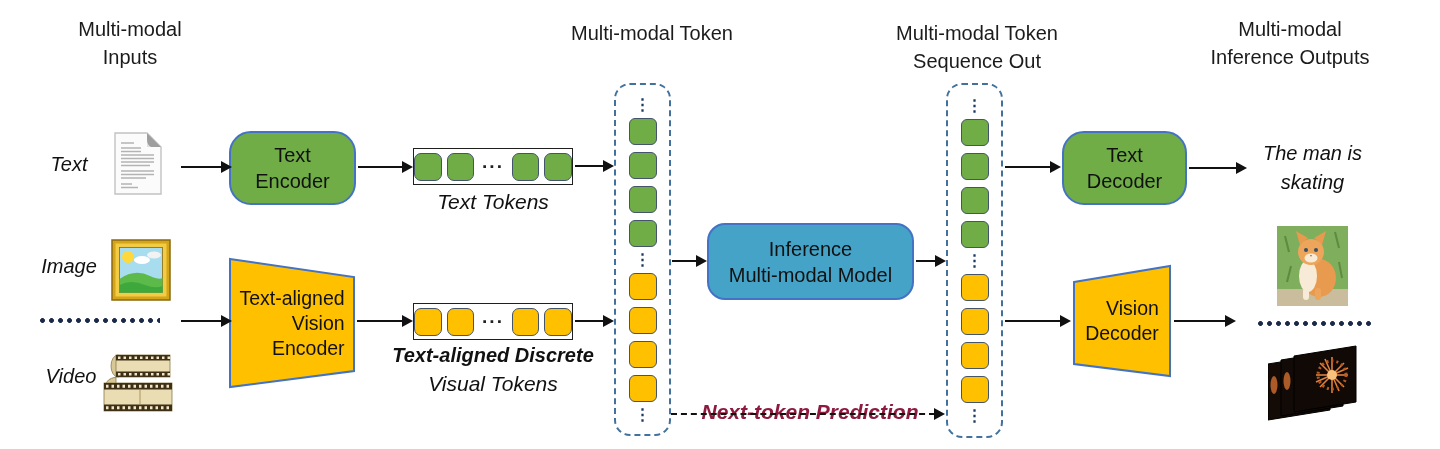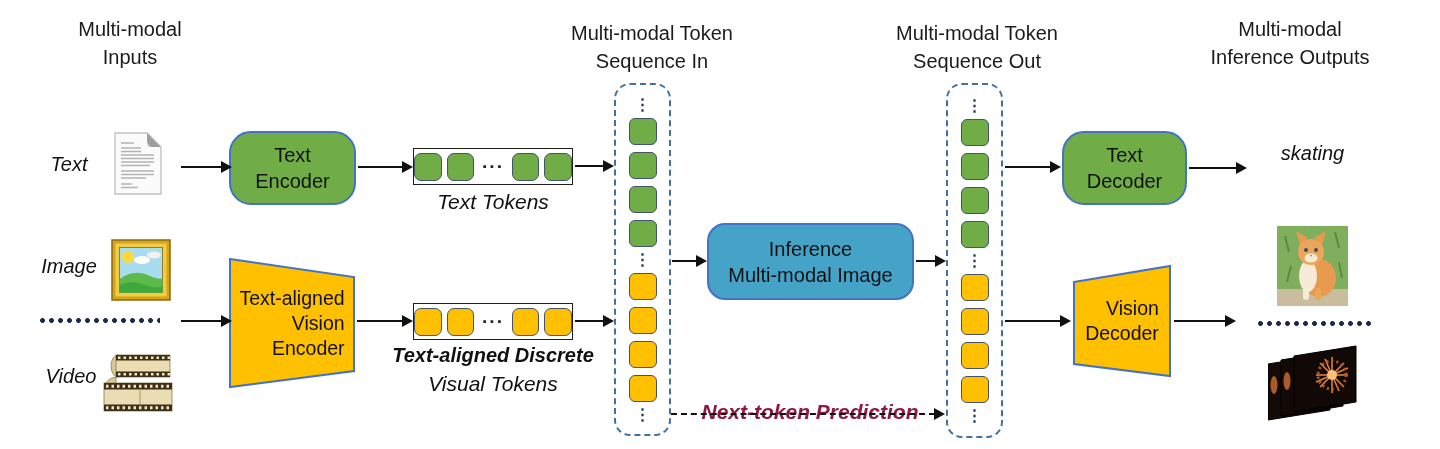--- a/index.html
+++ b/index.html
@@ -62,21 +62,20 @@
 <body>
 
 <div id="canvas">
 
   <div class="abs heading" style="left:30px; top:15px; width:200px;">
     <div>Multi-modal</div>
     <div>Inputs</div>
   </div>
   <div class="abs heading" style="left:552px; top:19px; width:200px;">
     <div>Multi-modal Token</div>
-    <div>Sequence In</div>
   </div>
   <div class="abs heading" style="left:877px; top:19px; width:200px;">
     <div>Multi-modal Token</div>
     <div>Sequence Out</div>
   </div>
   <div class="abs heading" style="left:1158px; top:15px; width:264px;">
     <div>Multi-modal</div>
     <div>Inference Outputs</div>
   </div>
 
@@ -197,41 +196,42 @@
       <span class="vdots">⋮</span>
       <div class="token gold"></div>
       <div class="token gold"></div>
       <div class="token gold"></div>
       <div class="token gold"></div>
       <span class="vdots">⋮</span>
     </div>
 
   <div class="abs roundbox blue-box" style="left:707px; top:223px; width:207px; height:77px;">
     <div>Inference</div>
-    <div>Multi-modal Image</div>
+    <div>Multi-modal Model</div>
   </div>
 
   <div class="abs next-token" style="left:680px; top:376px; width:260px;">Next-token Prediction</div>
 
   <div class="abs roundbox" style="left:1062px; top:131px; width:125px; height:74px;">
     <div>Text</div>
     <div>Decoder</div>
   </div>
 
   <div class="abs trap" style="left:1072px; top:264px; width:100px; height:114px;">
     <svg width="100" height="114" viewBox="0 0 100 114">
       <polygon points="2,18 98,2 98,112 2,100" fill="#FFC000" stroke="#4472C4" stroke-width="2"></polygon>
     </svg>
     <div class="lbl">
       <div>Vision</div>
       <div>Decoder</div>
     </div>
   </div>
 
   <div class="abs out-text" style="left:1240px; top:139px; width:145px;">
+    <div>The man is</div>
     <div>skating</div>
   </div>
 
   <div class="abs" style="left:1277px; top:226px; width:71px; height:80px;">
     <svg width="71" height="80" viewBox="0 0 71 80">
       <rect width="71" height="80" fill="#7FAE5C"></rect>
       <g stroke="#5E8B42" stroke-width="2">
         <line x1="8" y1="10" x2="12" y2="26"></line>
           <line x1="58" y1="6" x2="62" y2="22"></line>
         <line x1="14" y1="40" x2="10" y2="56"></line>

